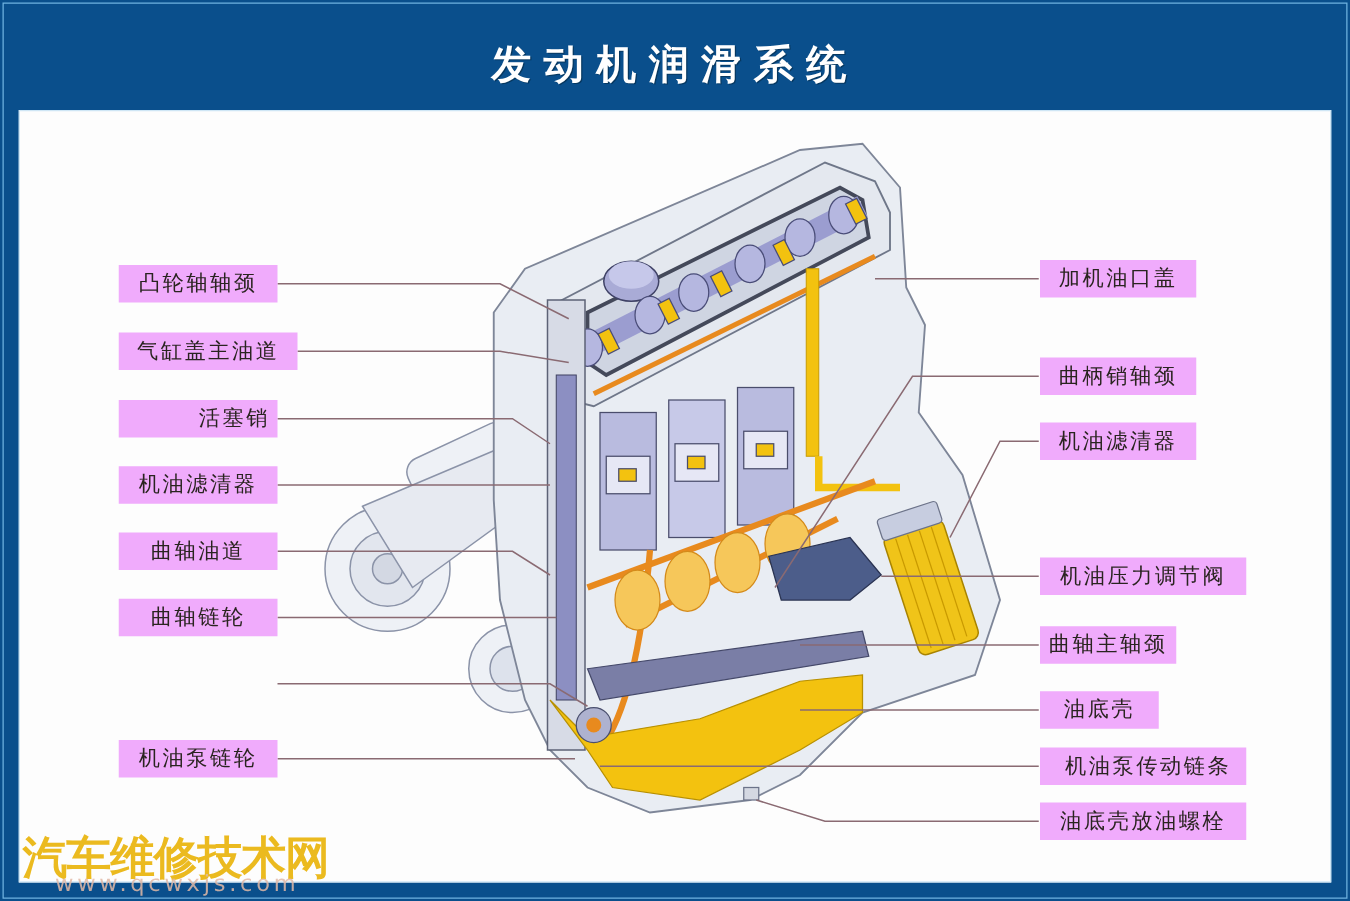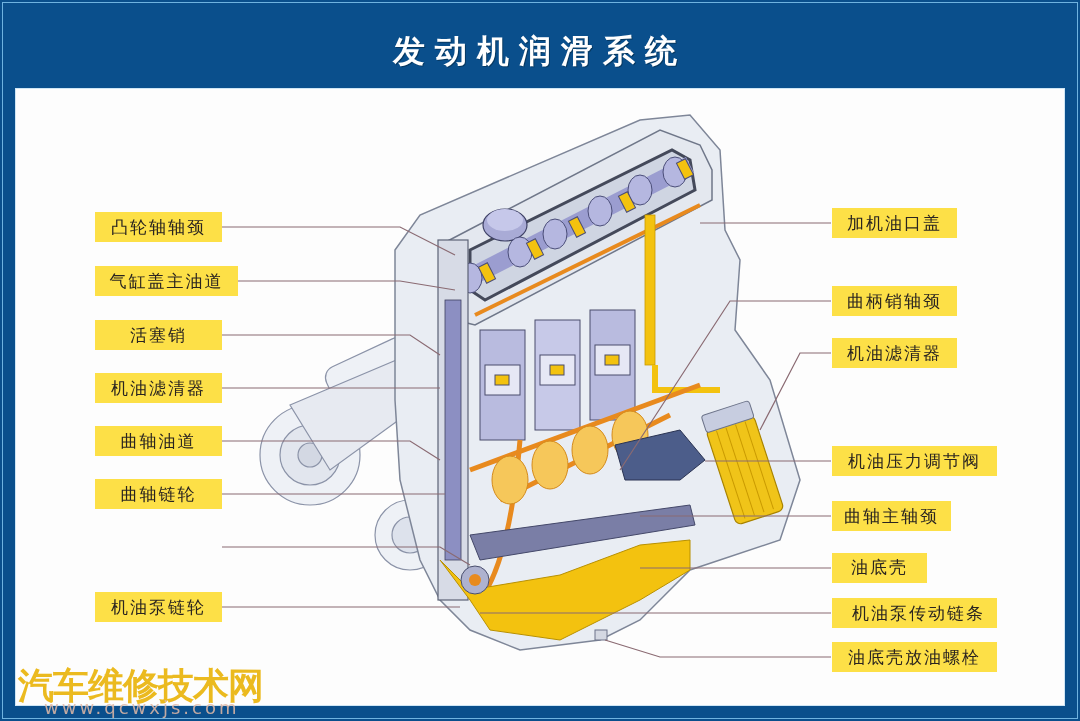--- a/index.html
+++ b/index.html
@@ -2,21 +2,21 @@
 <html><head>
 <meta charset="utf-8">
 <style>
   html, body { margin: 0; padding: 0; }
   body { width: 1080px; height: 721px; position: relative; overflow: hidden; background: #0b4f8a; font-family: "DejaVu Sans", sans-serif; }
   .frame { position: absolute; left: 0; top: 0; width: 1080px; height: 721px; background: #0a4f8c; }
   .frame-edge { position: absolute; left: 2px; top: 2px; right: 2px; bottom: 2px; border: 1px solid #6fb3e0; }
   .title { position: absolute; left: 0; top: 30px; width: 1080px; text-align: center; color: #ffffff; font-weight: bold; font-size: 32px; letter-spacing: 10px; text-shadow: 1px 1px 0 #073860; }
   .panel { position: absolute; left: 15px; top: 88px; width: 1050px; height: 618px; background: #fdfdfd; border: 1px solid #cfe6f5; box-sizing: border-box; }
   .engine { position: absolute; left: 0; top: 0; }
-  .label { position: absolute; height: 30px; line-height: 30px; background: #fde047; color: #2a2420; font-size: 17px; letter-spacing: 2px; text-align: center; box-sizing: border-box; padding: 0 6px; white-space: nowrap; }
+  .label { position: absolute; height: 30px; line-height: 30px; background: #f0abfc; color: #2a2420; font-size: 17px; letter-spacing: 2px; text-align: center; box-sizing: border-box; padding: 0 6px; white-space: nowrap; }
   .lines { position: absolute; left: 0; top: 0; }
   .watermark { position: absolute; left: 18px; top: 662px; color: #eab308; font-weight: bold; font-size: 36px; letter-spacing: -1px; opacity: 0.9; }
   .watermark-url { position: absolute; left: 30px; top: 697px; color: #e1b9a7; font-size: 18px; letter-spacing: 3px; opacity: 0.85; margin-left: 14px; }
 </style>
 </head>
 <body>
 
 <div class="frame">
   <div class="frame-edge"></div>
   <div class="title">发动机润滑系统</div>
@@ -128,30 +128,30 @@
       <polyline points="831,461 705,461"></polyline>
       <polyline points="831,516 640,516"></polyline>
       <polyline points="831,568 640,568"></polyline>
       <polyline points="831,613 480,613"></polyline>
       <polyline points="831,657 660,657 605,640"></polyline>
     </g>
   </svg>
 
   <div class="label" style="left:95px;top:212px;width:127px;">凸轮轴轴颈</div>
   <div class="label" style="left:95px;top:266px;width:143px;text-align:center;">气缸盖主油道</div>
-  <div class="label" style="left:95px;top:320px;width:127px;">活塞销</div>
+  <div class="label" style="left:95px;top:320px;width:127px;text-align:right;">活塞销</div>
   <div class="label" style="left:95px;top:373px;width:127px;">机油滤清器</div>
   <div class="label" style="left:95px;top:426px;width:127px;">曲轴油道</div>
   <div class="label" style="left:95px;top:479px;width:127px;">曲轴链轮</div>
   <div class="label" style="left:95px;top:592px;width:127px;">机油泵链轮</div>
 
   <div class="label" style="left:832px;top:208px;width:125px;">加机油口盖</div>
   <div class="label" style="left:832px;top:286px;width:125px;">曲柄销轴颈</div>
   <div class="label" style="left:832px;top:338px;width:125px;">机油滤清器</div>
   <div class="label" style="left:832px;top:446px;width:165px;">机油压力调节阀</div>
-  <div class="label" style="left:832px;top:501px;width:119px;">曲轴主轴颈</div>
+  <div class="label" style="left:832px;top:501px;width:109px;">曲轴主轴颈</div>
   <div class="label" style="left:832px;top:553px;width:95px;font-family:Liberation Serif, serif;">油底壳</div>
   <div class="label" style="left:832px;top:598px;width:165px;padding-left:14px;">机油泵传动链条</div>
   <div class="label" style="left:832px;top:642px;width:165px;">油底壳放油螺栓</div>
 
   <div class="watermark">汽车维修技术网</div>
   <div class="watermark-url">www.qcwxjs.com</div>
 </div>
 
 </body></html>

